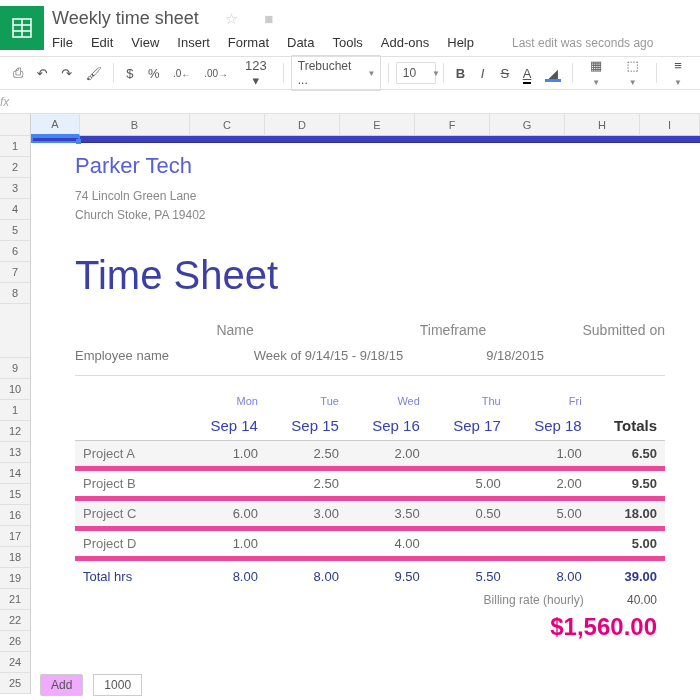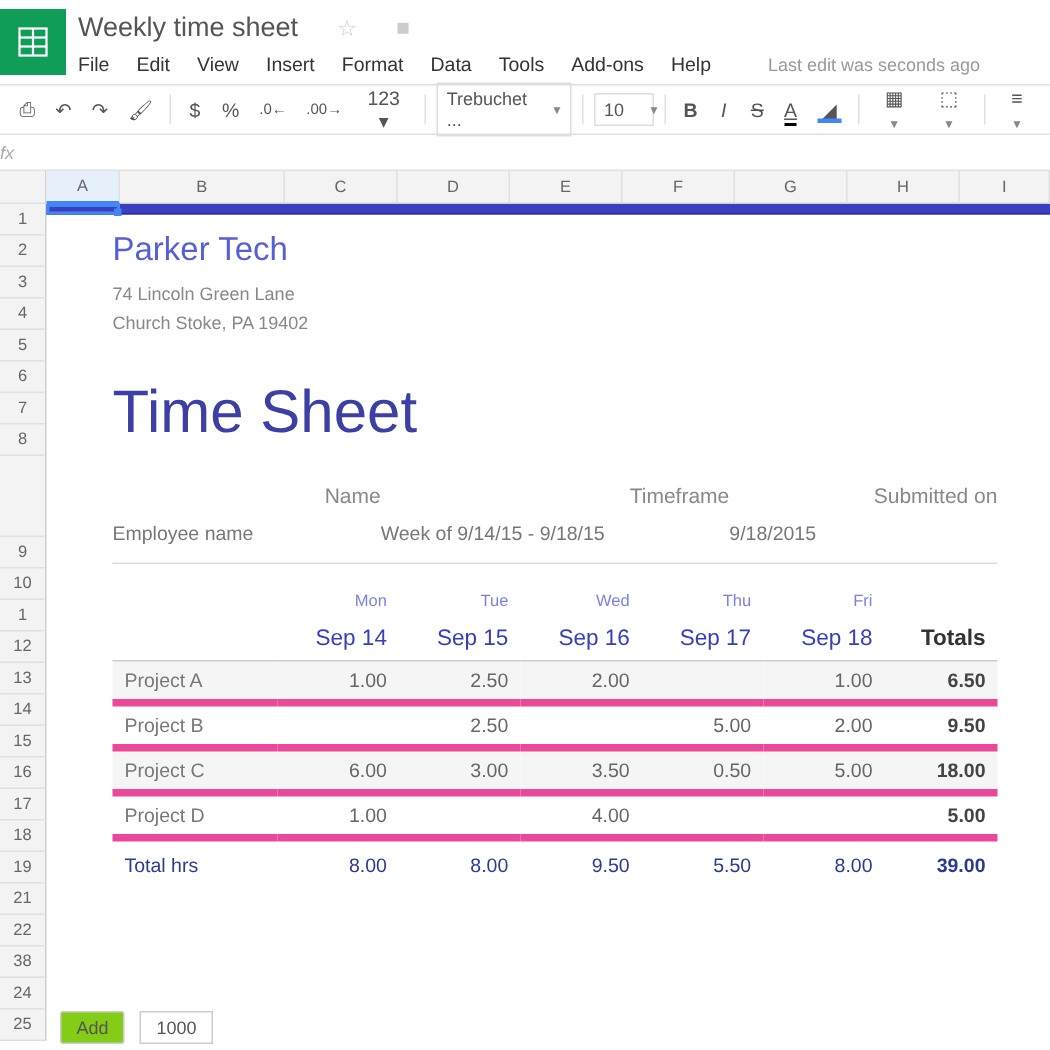--- a/index.html
+++ b/index.html
@@ -54,21 +54,21 @@
 table.ts tbody td.pcol { color: #777; }
 table.ts tbody tr.even { background: #f5f5f5; }
 table.ts tbody td.total { font-weight: bold; color: #444; }
 table.ts tr.totalhrs td { color: #2a3a8f; border-top: 1px solid #ccc; border-bottom: none; padding-top: 8px; }
 table.ts tr.totalhrs td.total { font-weight: bold; }
 .billing { width: 590px; text-align: right; padding-right: 8px; }
 .billing-row { color: #888; font-size: 12px; margin-top: 4px; }
 .billing-row .v { display: inline-block; width: 70px; color: #555; }
 .grand { color: #e6007e; font-size: 24px; font-weight: bold; margin-top: 6px; }
 .footer { position: absolute; bottom: 0; left: 36px; display: flex; gap: 10px; padding: 4px; font-size: 12px; color: #555; }
-.footer .btn { border: 1px solid #ccc; padding: 3px 10px; background: #84cc16; cursor: pointer; border-radius: 2px; }
+.footer .btn { border: 1px solid #ccc; padding: 3px 10px; background: #f0abfc; cursor: pointer; border-radius: 2px; }
 .footer .count { border: 1px solid #ccc; padding: 3px 10px; background: #fff; }
 svg { display: block; }
 </style>
 </head>
 <body>
 
 <div class="header">
   <div class="logo">
     <svg width="20" height="20" viewBox="0 0 20 20">
         <rect x="1" y="1" width="18" height="18" fill="none" stroke="#fff" stroke-width="1.5"></rect>
@@ -157,21 +157,21 @@
         <div class="row-h">12</div>
         <div class="row-h">13</div>
         <div class="row-h">14</div>
         <div class="row-h">15</div>
         <div class="row-h">16</div>
         <div class="row-h">17</div>
         <div class="row-h">18</div>
         <div class="row-h">19</div>
         <div class="row-h">21</div>
         <div class="row-h">22</div>
-        <div class="row-h">38</div>
+        <div class="row-h">26</div>
         <div class="row-h">24</div>
         <div class="row-h">25</div>
       </div>
   </div>
   <div class="grid">
     <div class="col-headers" id="col-headers">
         <div class="col-h sel" style="width: 49px;">A</div>
         <div class="col-h" style="width: 110px;">B</div>
         <div class="col-h" style="width: 75px;">C</div>
         <div class="col-h" style="width: 75px;">D</div>
@@ -268,20 +268,24 @@
                 <td class="pcol">Total hrs</td>
                 <td>8.00</td>
                 <td>8.00</td>
                 <td>9.50</td>
                 <td>5.50</td>
                 <td>8.00</td>
                 <td class="total">39.00</td>
               </tr>
             </tbody>
         </table>
+        <div class="billing">
+          <div class="billing-row"><span>Billing rate (hourly)</span> <span class="v">40.00</span></div>
+          <div class="grand">$1,560.00</div>
+        </div>
       </div>
     </div>
   </div>
 </div>
 
 <div class="footer">
   <span class="btn">Add</span>
   <span class="count">1000</span>
 </div>
 

